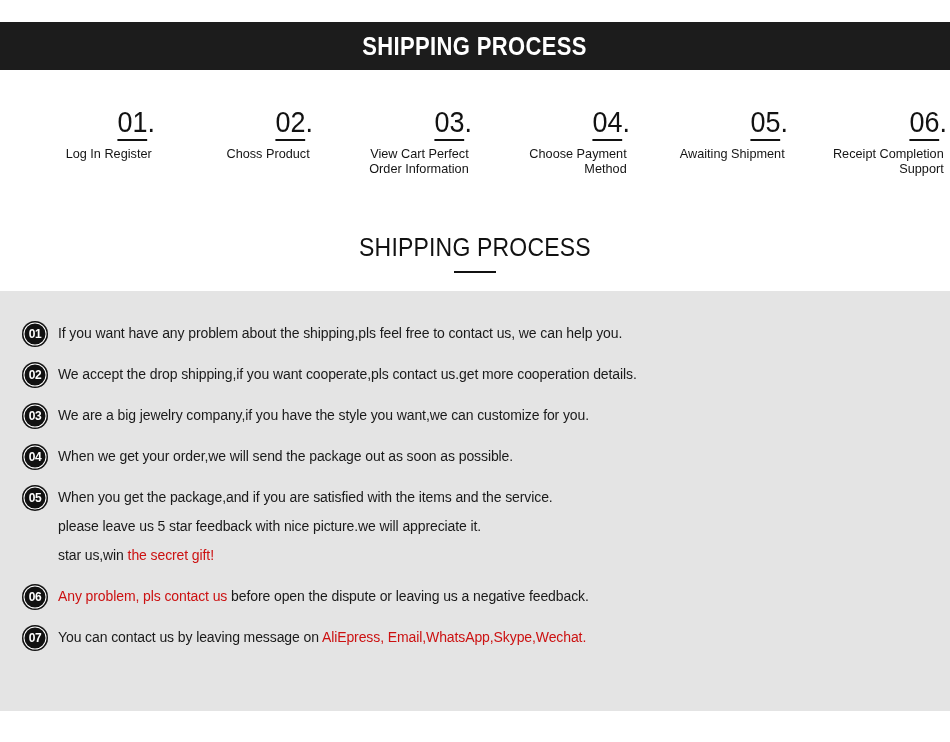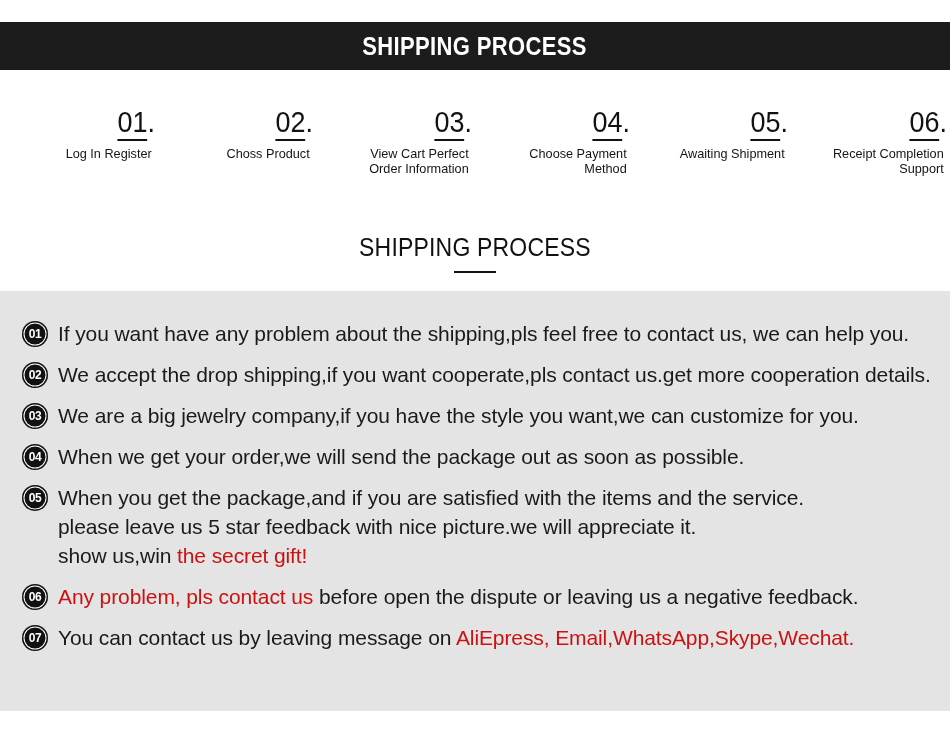--- a/index.html
+++ b/index.html
@@ -139,21 +139,21 @@
     display: flex;
     align-items: center;
     justify-content: center;
     box-shadow: inset 0 0 0 1.5px #111111, inset 0 0 0 2.5px #ffffff;
     margin-top: 2px;
     letter-spacing: -0.3px;
   }
   .faq-text {
     margin-left: 10px;
     font-family: "Liberation Sans", sans-serif;
-    font-size: 21px;
+    font-size: 14px;
     line-height: 29px;
     color: #1a1a1a;
     letter-spacing: -0.1px;
   }
   .faq-text .line {
     display: block;
     white-space: nowrap;
   }
   .red {
     color: #cc1111;
@@ -221,21 +221,21 @@
           <div class="badge">04</div>
           <div class="faq-text">
             <span class="line"><span>When we get your order,we will send the package out as soon as possible.</span></span>
           </div>
         </div>
         <div class="faq-item">
           <div class="badge">05</div>
           <div class="faq-text">
             <span class="line"><span>When you get the package,and if you are satisfied with the items and the service.</span></span>
             <span class="line"><span>please leave us 5 star feedback with nice picture.we will appreciate it.</span></span>
-            <span class="line"><span>show us,win </span><span class="red">the secret gift!</span></span>
+            <span class="line"><span>star us,win </span><span class="red">the secret gift!</span></span>
           </div>
         </div>
         <div class="faq-item">
           <div class="badge">06</div>
           <div class="faq-text">
             <span class="line"><span class="red">Any problem, pls contact us</span><span> before open the dispute or leaving us a negative feedback.</span></span>
           </div>
         </div>
         <div class="faq-item">
           <div class="badge">07</div>

